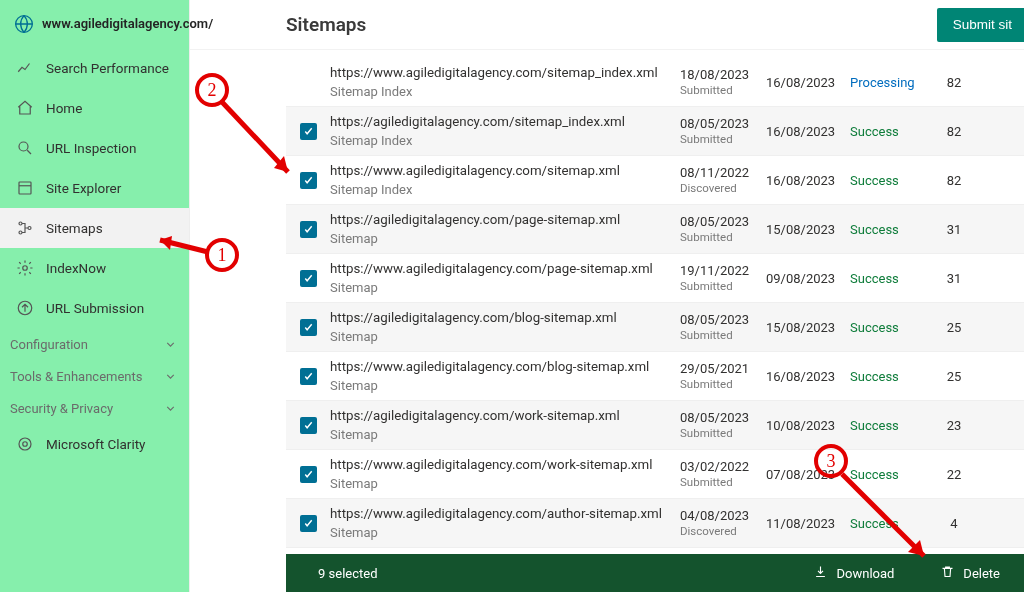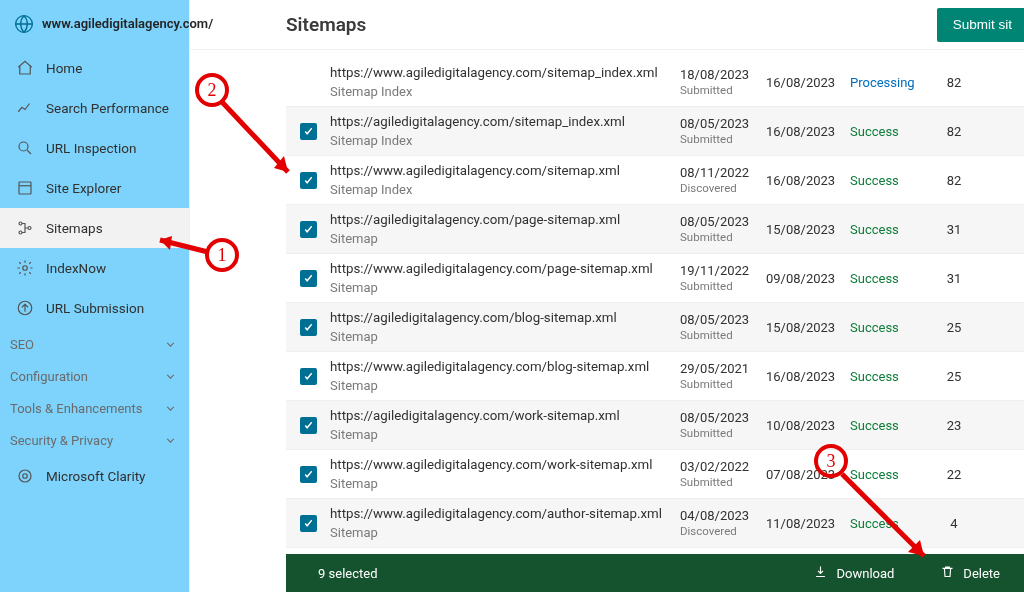--- a/index.html
+++ b/index.html
@@ -12,21 +12,21 @@
     height: 592px;
     overflow: hidden;
     position: relative;
   }
   
   .sidebar {
     position: absolute;
     left: 0; top: 0;
     width: 190px;
     height: 592px;
-    background: #7dd3fc;
+    background: #86efac;
     border-right: 1px solid #ededed;
     padding-top: 6px;
   }
   .site-header {
     display: flex;
     align-items: center;
     padding: 8px 12px 14px 14px;
     cursor: pointer;
   }
   .site-header .globe {
@@ -198,32 +198,32 @@
     <span class="chev">
       <svg viewBox="0 0 24 24" fill="none" stroke="currentColor" stroke-width="2">
           <path d="M6 9l6 6 6-6"></path>
         </svg>
     </span>
   </div>
 
   <div class="nav-item indent">
     <span class="icon">
         <svg viewBox="0 0 24 24" fill="none" stroke="currentColor" stroke-width="1.6">
+          <path d="M3 17l5-6 4 3 6-8"></path>
+        </svg>
+      </span>
+    <span class="label">Search Performance</span>
+  </div>
+  <div class="nav-item indent">
+    <span class="icon">
+        <svg viewBox="0 0 24 24" fill="none" stroke="currentColor" stroke-width="1.6">
           <path d="M3 11l9-8 9 8M5 10v10h14V10"></path>
         </svg>
       </span>
     <span class="label">Home</span>
-  </div>
-  <div class="nav-item indent">
-    <span class="icon">
-        <svg viewBox="0 0 24 24" fill="none" stroke="currentColor" stroke-width="1.6">
-          <path d="M3 17l5-6 4 3 6-8"></path>
-        </svg>
-      </span>
-    <span class="label">Search Performance</span>
   </div>
   <div class="nav-item indent">
     <span class="icon">
         <svg viewBox="0 0 24 24" fill="none" stroke="currentColor" stroke-width="1.6">
           <circle cx="10" cy="10" r="6"></circle>
           <path d="M20 20l-5-5"></path>
         </svg>
       </span>
     <span class="label">URL Inspection</span>
   </div>
@@ -259,26 +259,20 @@
   <div class="nav-item indent">
     <span class="icon">
         <svg viewBox="0 0 24 24" fill="none" stroke="currentColor" stroke-width="1.6">
           <circle cx="12" cy="12" r="9"></circle>
           <path d="M12 7v10M8 11l4-4 4 4"></path>
         </svg>
       </span>
     <span class="label">URL Submission</span>
   </div>
 
-  <div class="nav-collapsible">
-    <span>SEO</span>
-    <span class="chev"><svg viewBox="0 0 24 24" fill="none" stroke="currentColor" stroke-width="2">
-          <path d="M6 9l6 6 6-6"></path>
-        </svg></span>
-  </div>
   <div class="nav-collapsible">
     <span>Configuration</span>
     <span class="chev"><svg viewBox="0 0 24 24" fill="none" stroke="currentColor" stroke-width="2">
           <path d="M6 9l6 6 6-6"></path>
         </svg></span>
   </div>
   <div class="nav-collapsible">
     <span>Tools &amp; Enhancements</span>
     <span class="chev"><svg viewBox="0 0 24 24" fill="none" stroke="currentColor" stroke-width="2">
           <path d="M6 9l6 6 6-6"></path>

